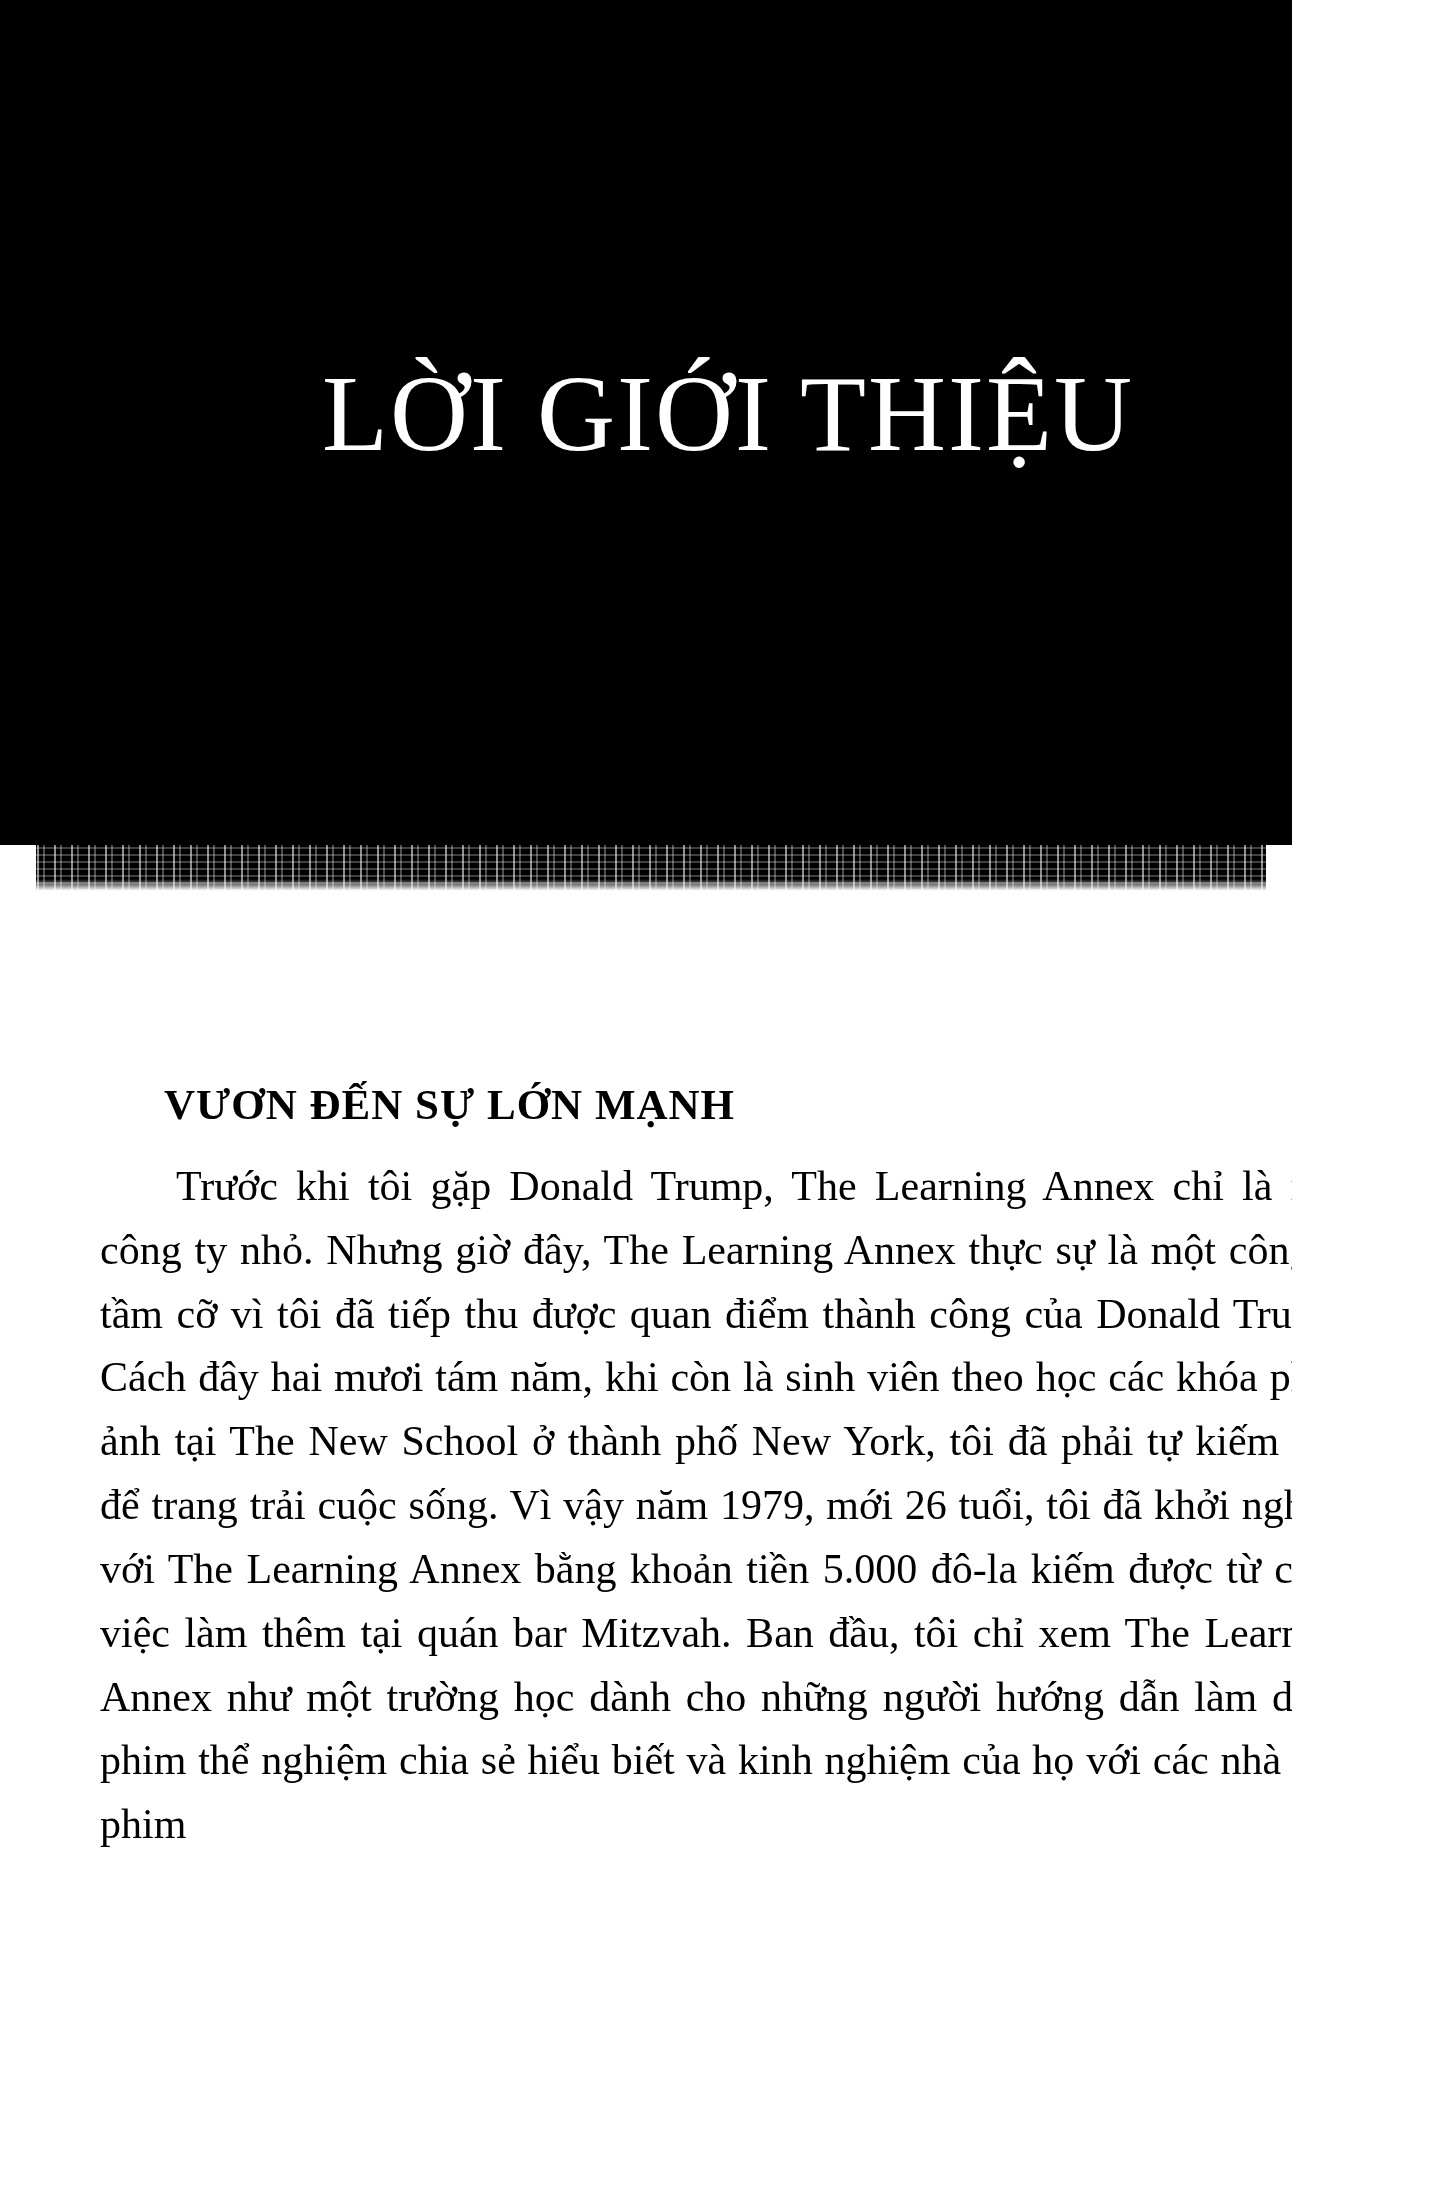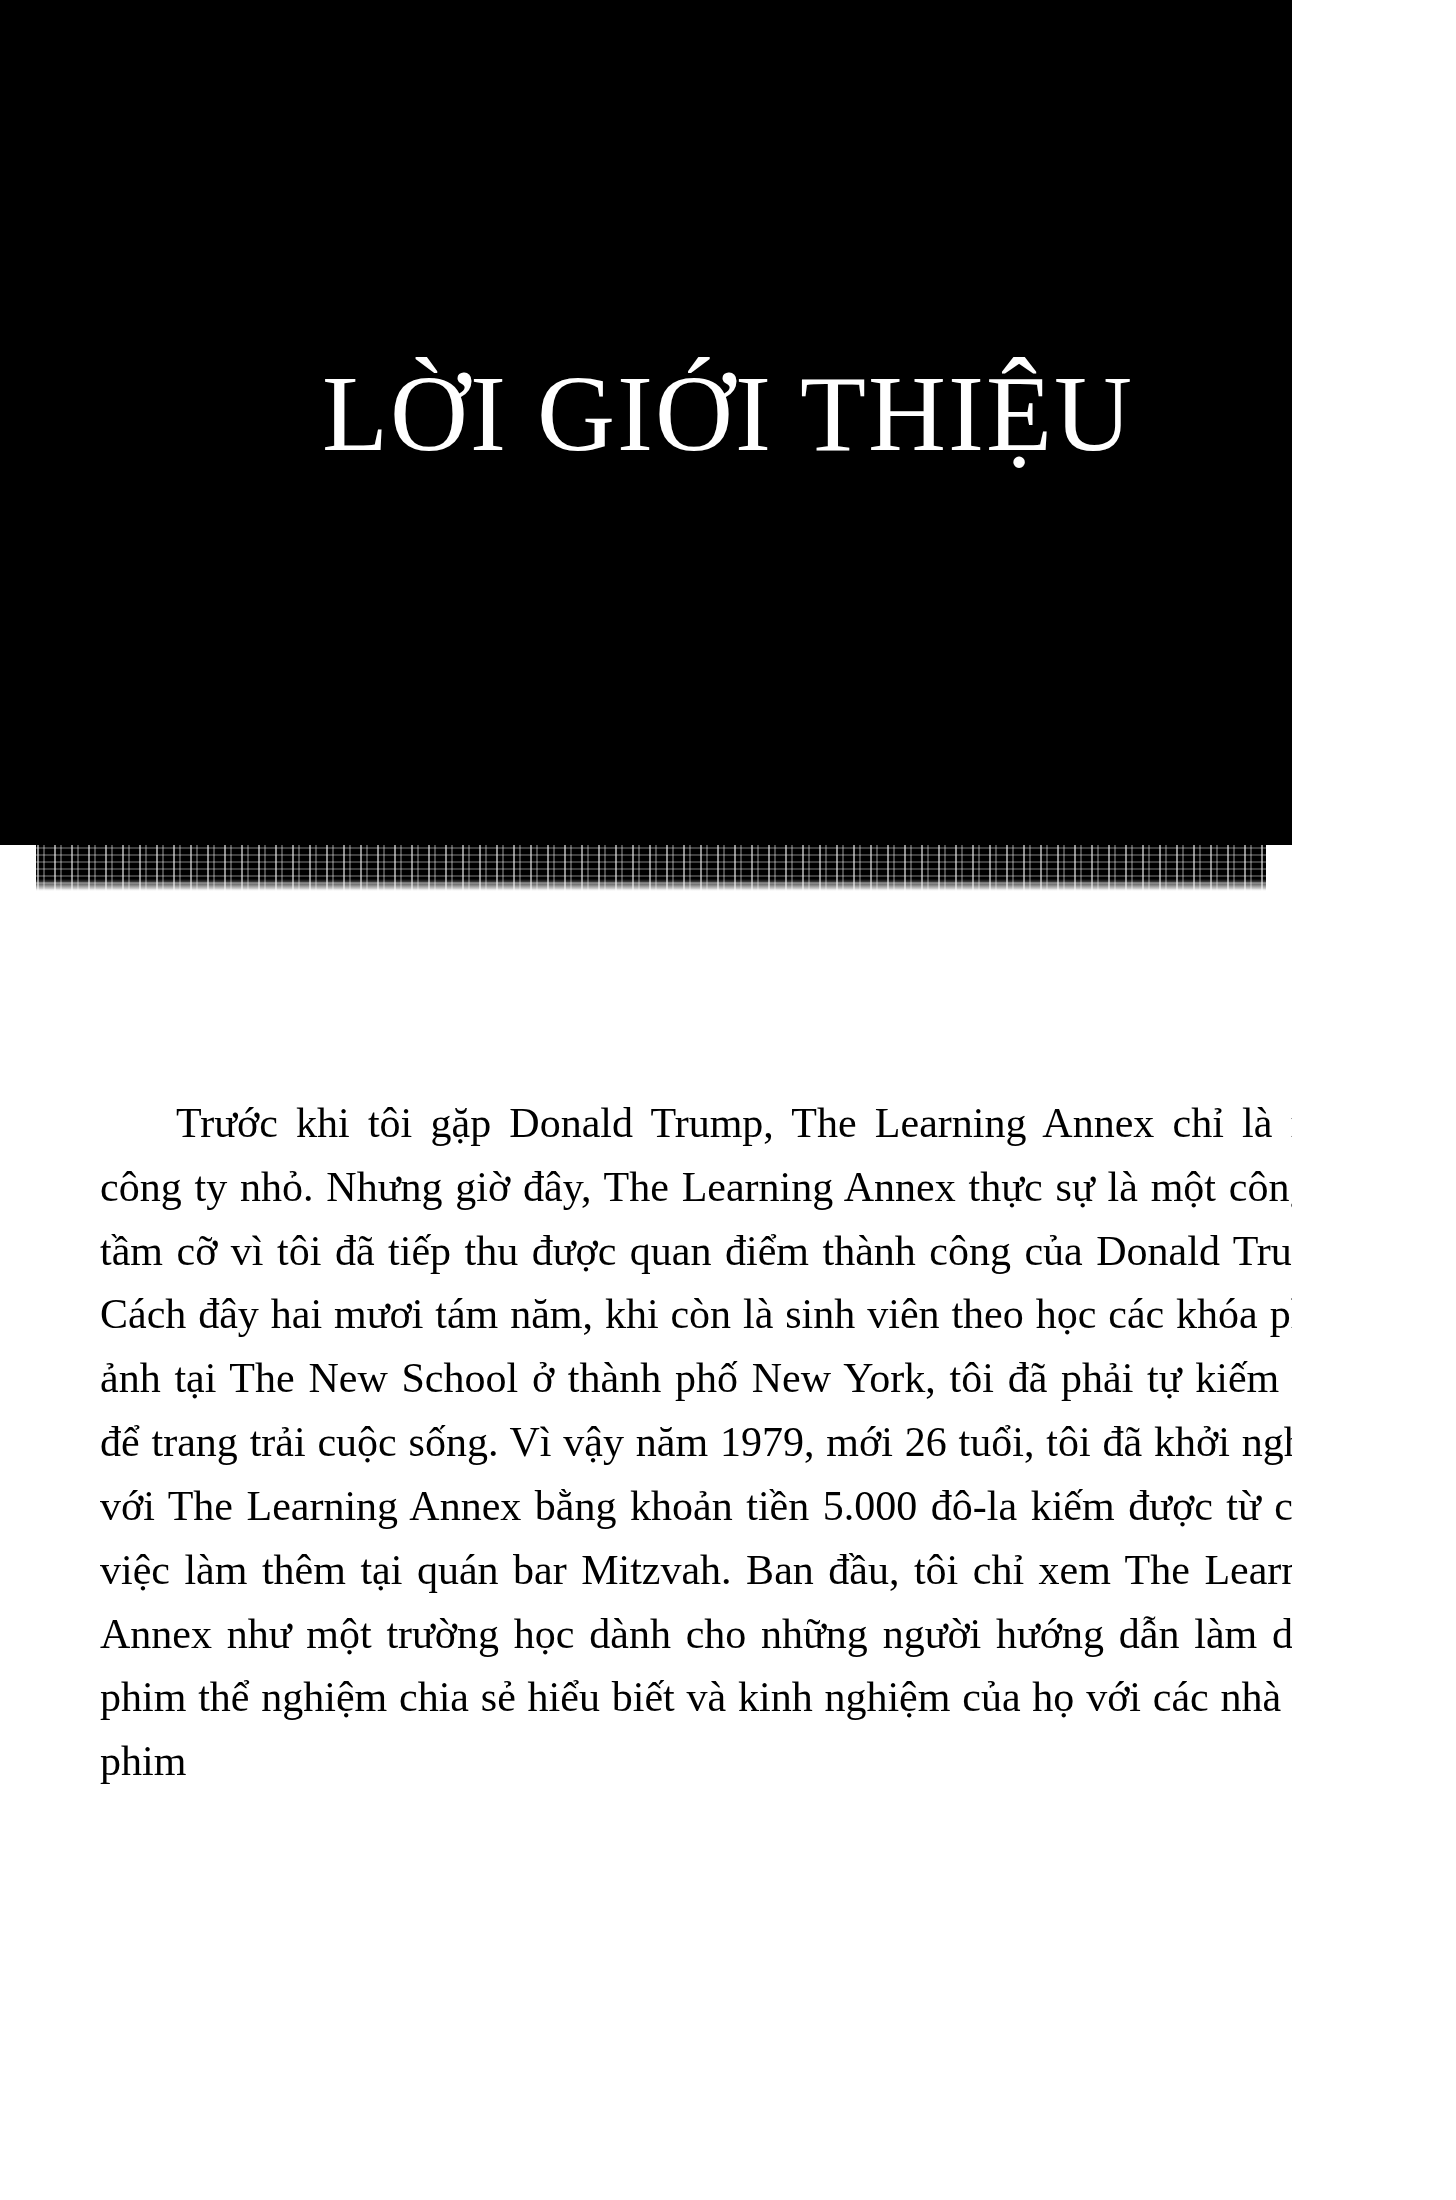--- a/index.html
+++ b/index.html
@@ -128,16 +128,17 @@
 
   <div class="header-band">
     <div class="chapter-title">LỜI GIỚI THIỆU</div>
   </div>
 
   <div class="grain-strip"></div>
   <div class="band-edge-left"></div>
   <div class="band-edge-right"></div>
 
   <div class="body-block">
+    <h2 class="section-heading">VƯƠN ĐẾN SỰ LỚN MẠNH</h2>
     <p class="body-paragraph">Trước khi tôi gặp Donald Trump, The Learning Annex chỉ là một công ty nhỏ. Nhưng giờ đây, The Learning Annex thực sự là một công ty tầm cỡ vì tôi đã tiếp thu được quan điểm thành công của Donald Trump. Cách đây hai mươi tám năm, khi còn là sinh viên theo học các khóa phim ảnh tại The New School ở thành phố New York, tôi đã phải tự kiếm tiền để trang trải cuộc sống. Vì vậy năm 1979, mới 26 tuổi, tôi đã khởi nghiệp với The Learning Annex bằng khoản tiền 5.000 đô-la kiếm được từ công việc làm thêm tại quán bar Mitzvah. Ban đầu, tôi chỉ xem The Learning Annex như một trường học dành cho những người hướng dẫn làm dòng phim thể nghiệm chia sẻ hiểu biết và kinh nghiệm của họ với các nhà làm phim</p>
   </div>
 
 </div>
 
 </body></html>

